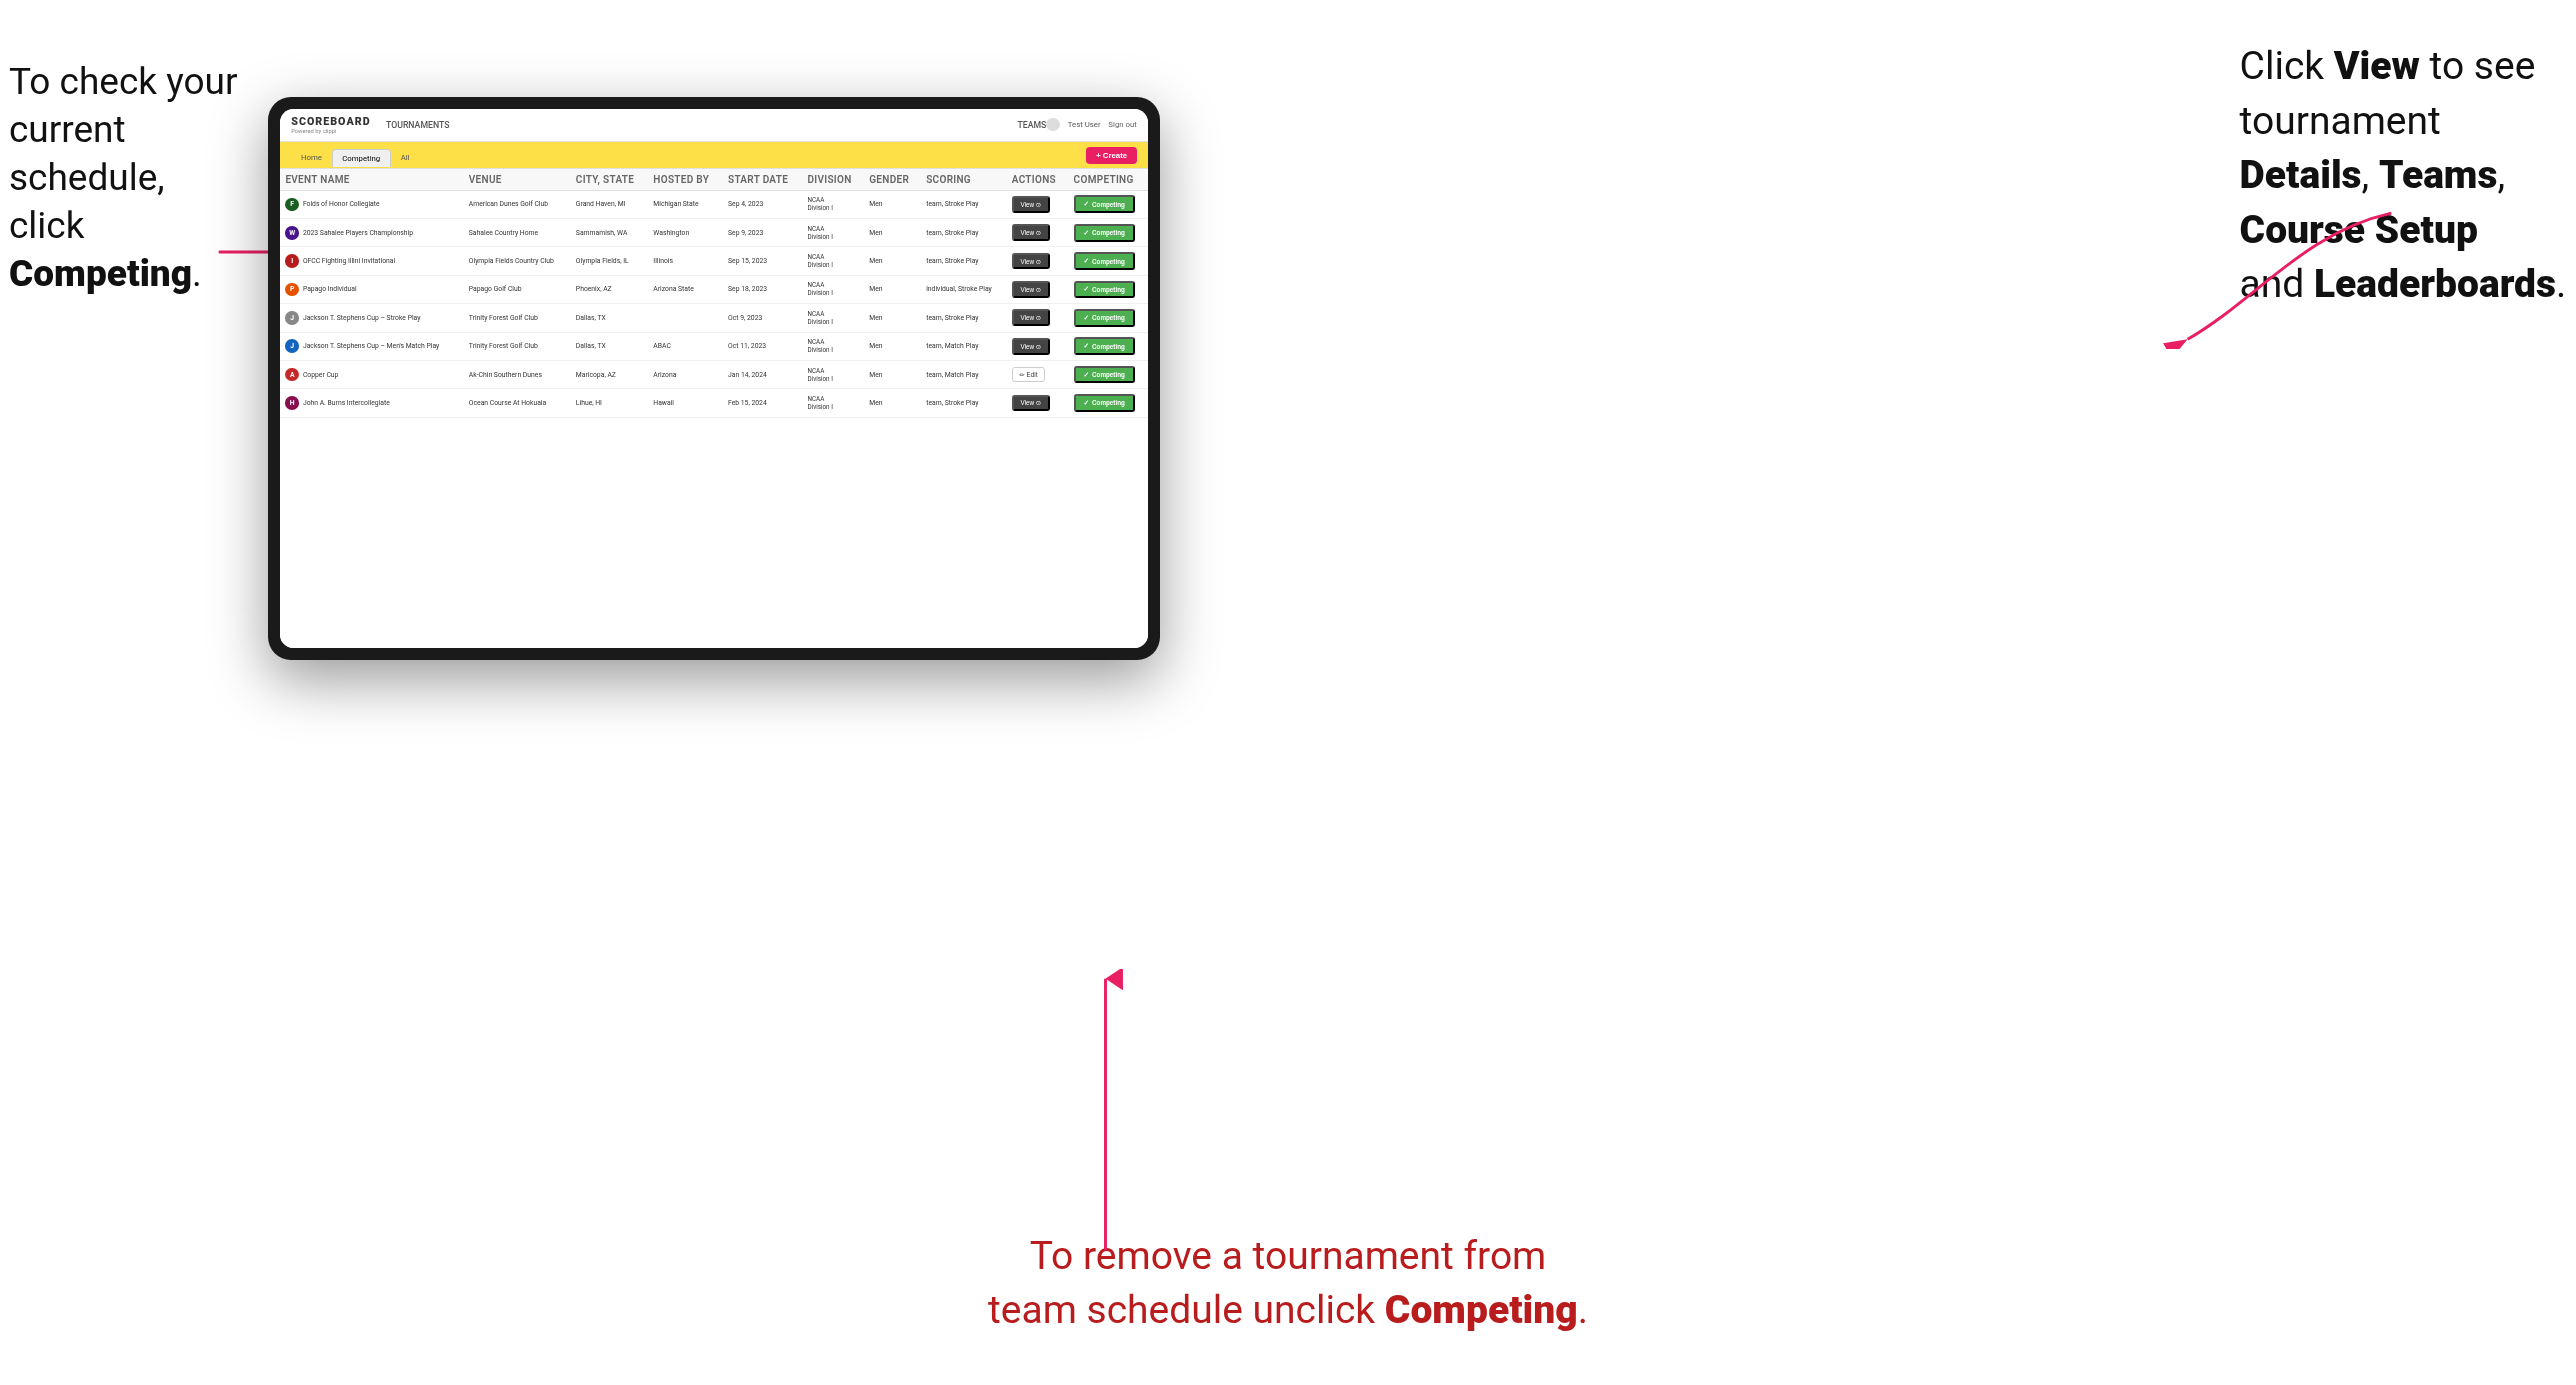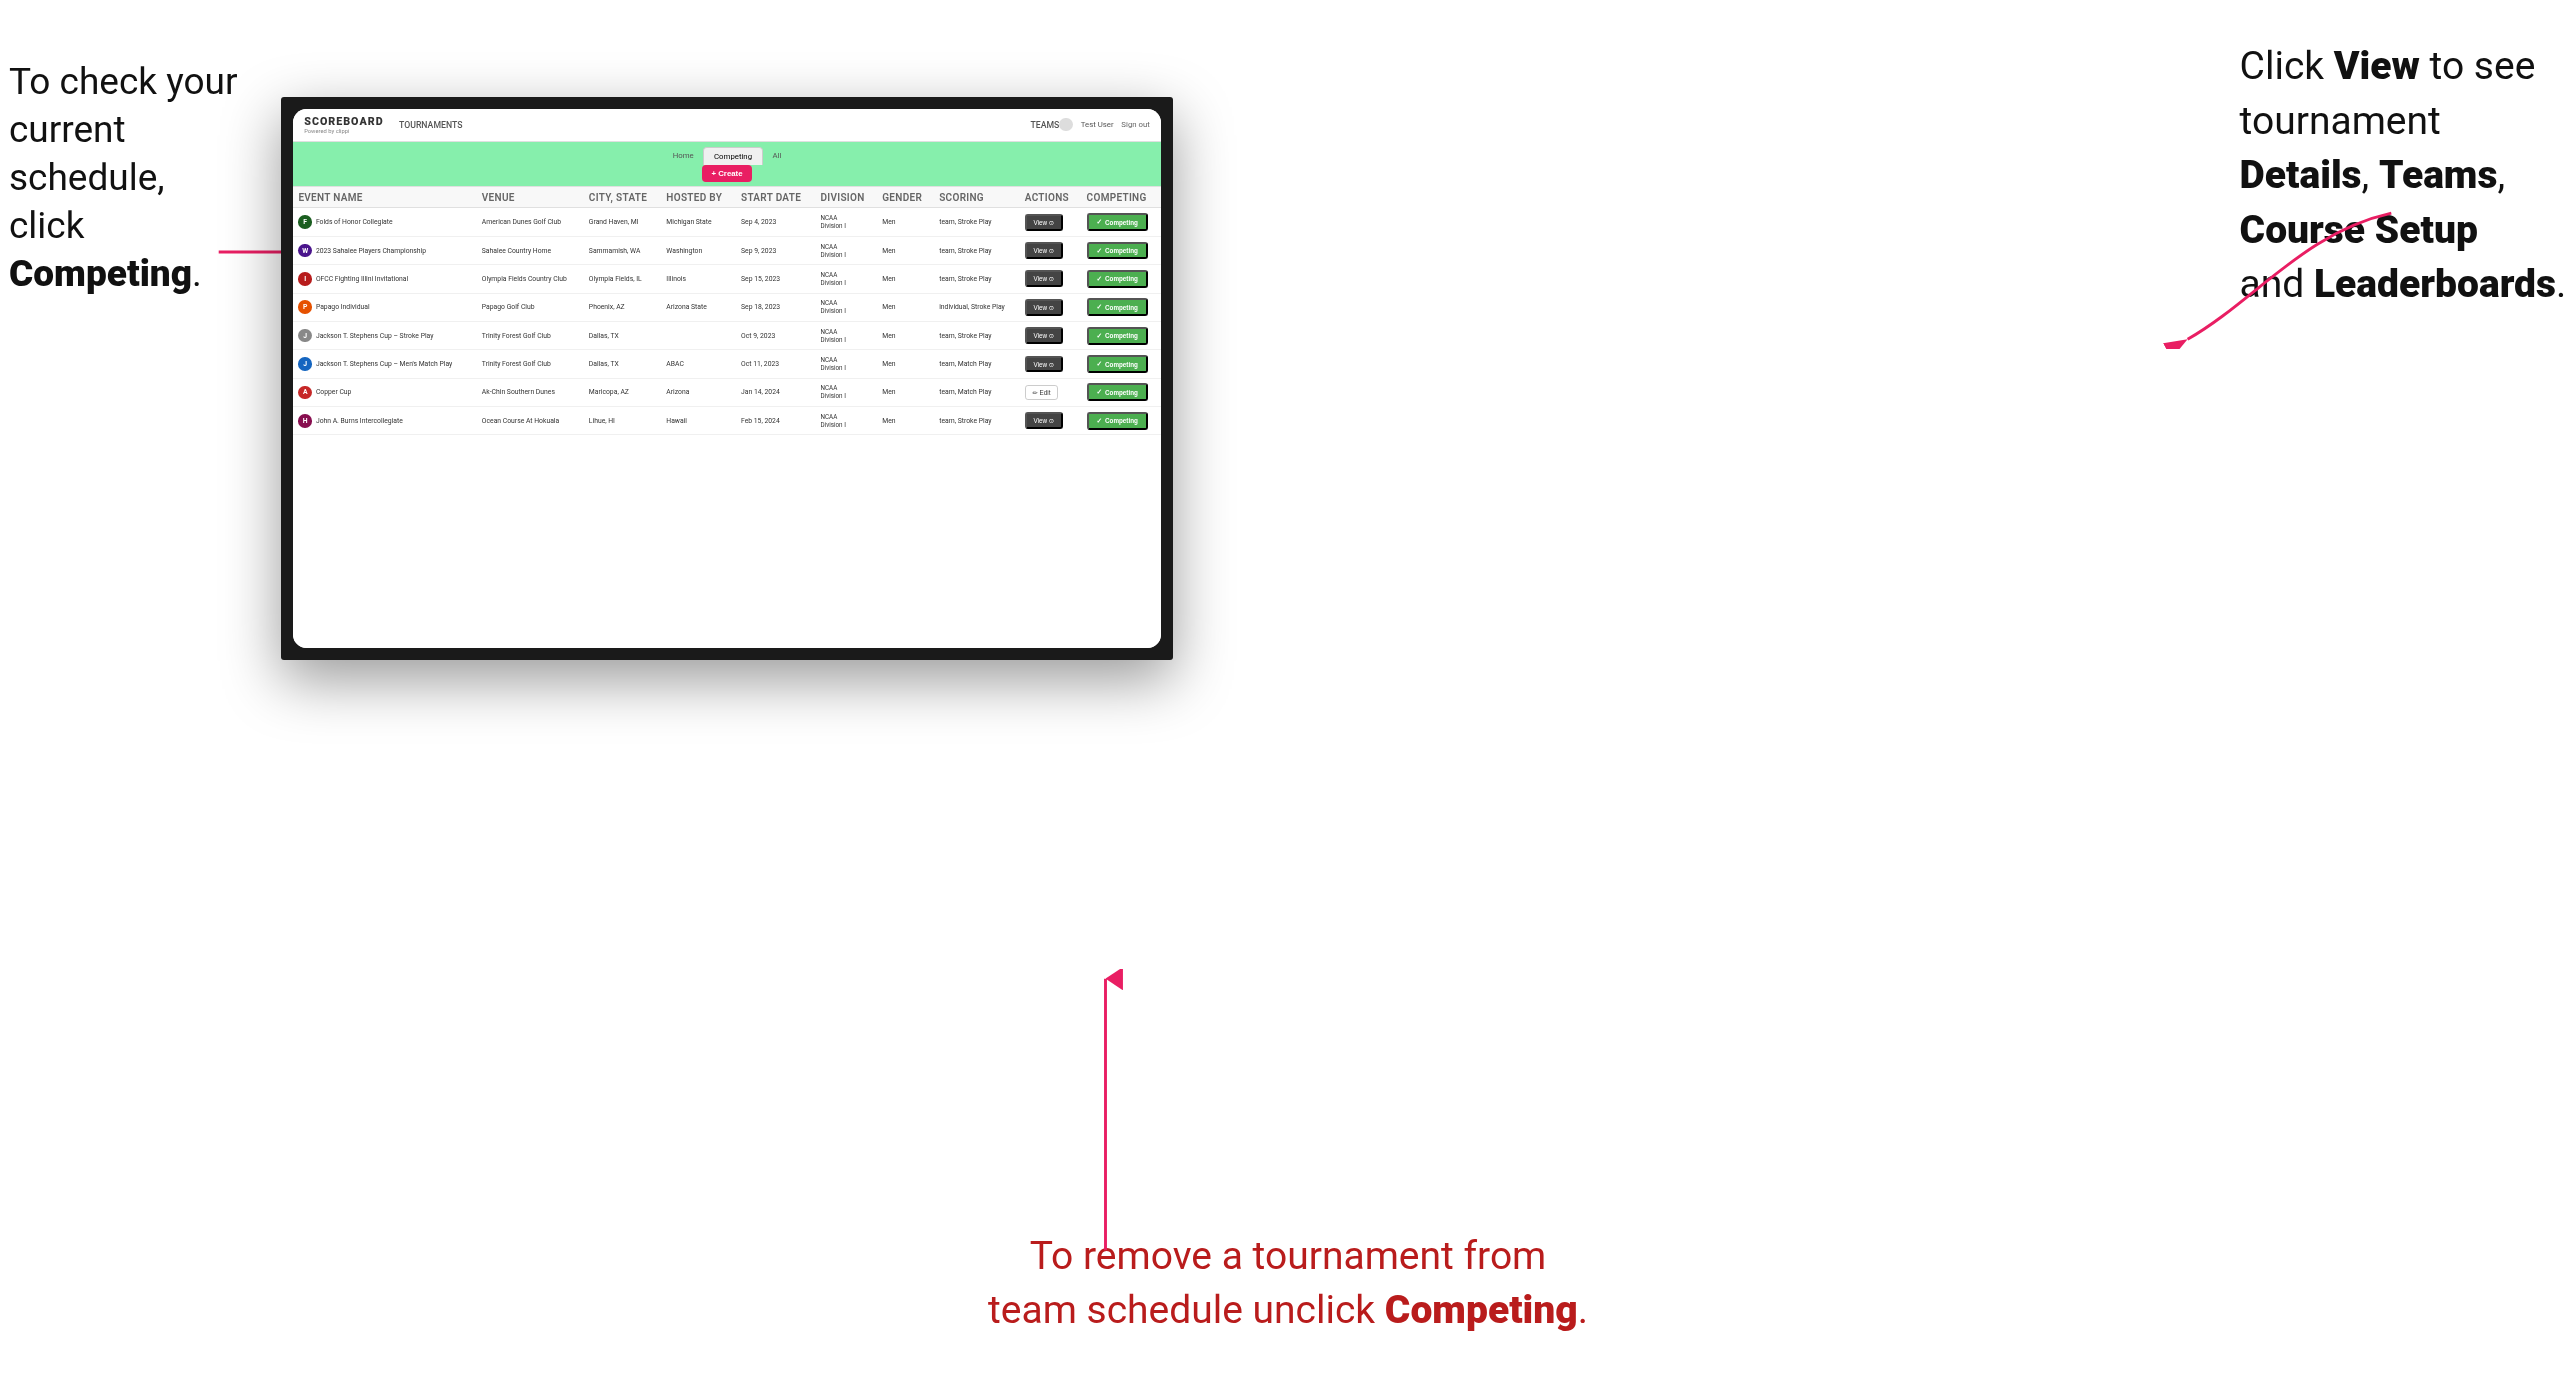--- a/index.html
+++ b/index.html
@@ -46,25 +46,25 @@
       color: #b91c1c;
       text-align: center;
       white-space: nowrap;
     }
     .annotation-bottom strong { font-weight: 900; }
 
     
     .tablet {
       position: absolute;
       top: 97px;
-      left: 281px;
+      left: 268px;
       width: 892px;
       height: 563px;
       background: #1a1a1a;
-      border-radius: 3px;
+      border-radius: 23px;
       padding: 11.6px;
       box-shadow: 0 19.4px 58px rgba(0,0,0,0.4);
     }
 
     .tablet-screen {
       width: 100%;
       height: 100%;
       background: #f5f5f5;
       border-radius: 13.6px;
       overflow: hidden;
@@ -122,28 +122,27 @@
     }
     .nav-user-icon {
       width: 13.6px;
       height: 13.6px;
       background: #ddd;
       border-radius: 50%;
     }
 
     
     .tabs-bar {
-      background: #86efac;
+      background: #fde047;
       padding: 5.8px 11.6px 0;
       display: flex;
       align-items: center;
-      justify-content: center;
+      justify-content: space-between;
       border-bottom: 1px solid #e0e0e0;
       flex-shrink: 0;
-      flex-direction: column;
     }
     .tabs-left { display: flex; gap: 0; }
     .tab {
       font-size: 7.8px;
       padding: 3.9px 9.7px;
       cursor: pointer;
       color: #555;
       border-radius: 3.9px 3.9px 0 0;
     }
     .tab.active {

